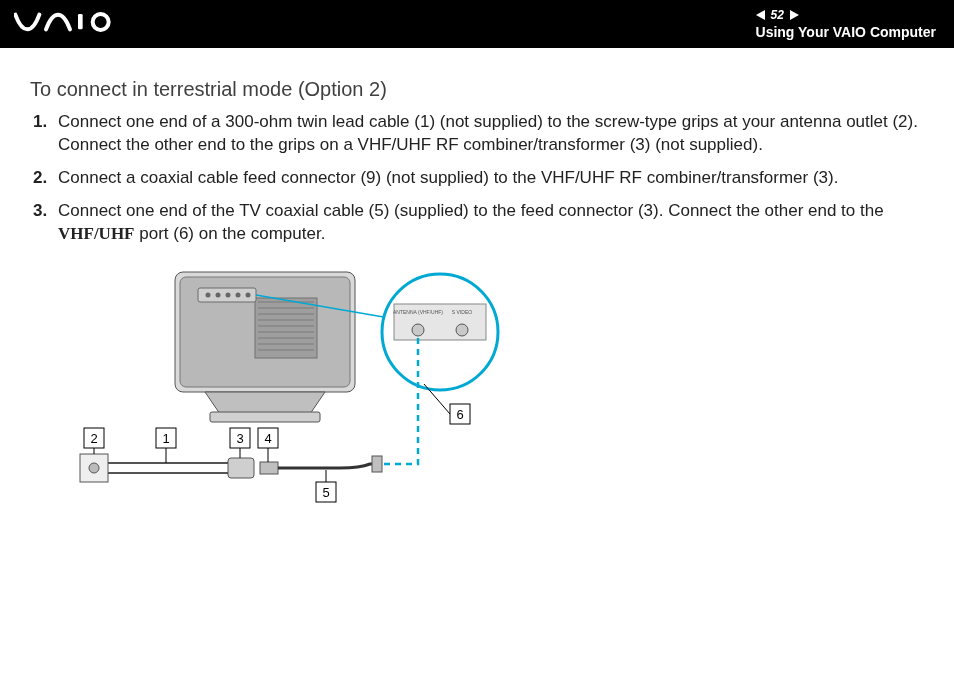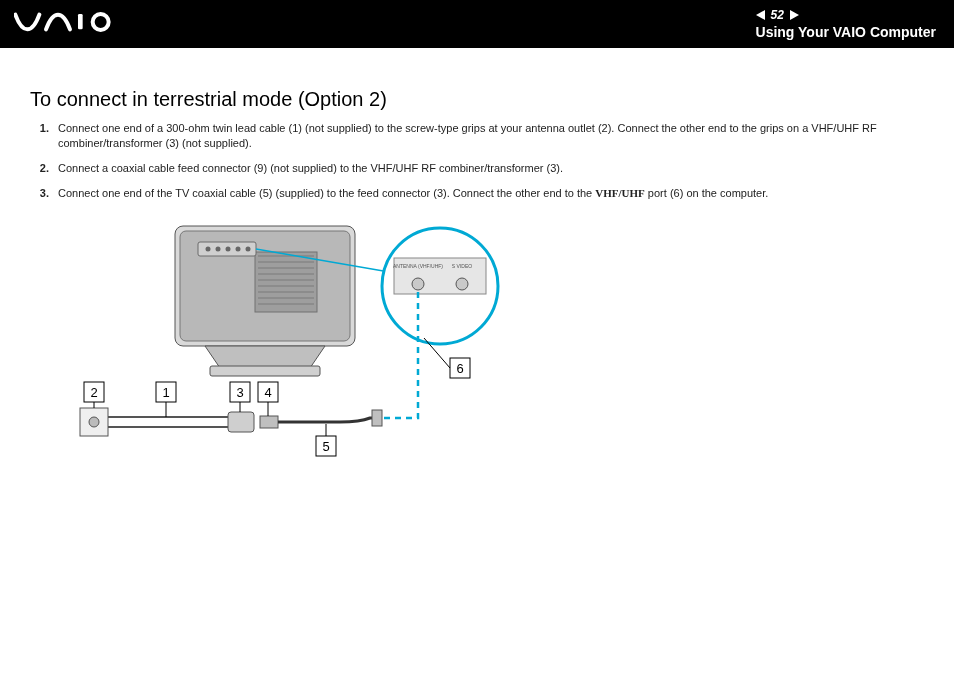--- a/index.html
+++ b/index.html
@@ -49,27 +49,27 @@
     font-size: 14px;
     font-weight: bold;
   }
   
   .page {
     padding: 26px 30px 0 30px;
   }
   h2.subhead {
     font-size: 20px;
     font-weight: normal;
-    color: #000000;
-    margin: 14px 0 10px 0;
+    color: #404040;
+    margin: 4px 0 10px 0;
   }
   ol.steps {
     margin: 0 0 0 0;
     padding-left: 22px;
-    font-size: 11px;
+    font-size: 17px;
     line-height: 1.35;
   }
   ol.steps li {
     margin-bottom: 10px;
     padding-left: 6px;
   }
   ol.steps li::marker {
     font-weight: bold;
   }
   .bold-inline { font-weight: bold; font-family: Liberation Serif, serif; }

